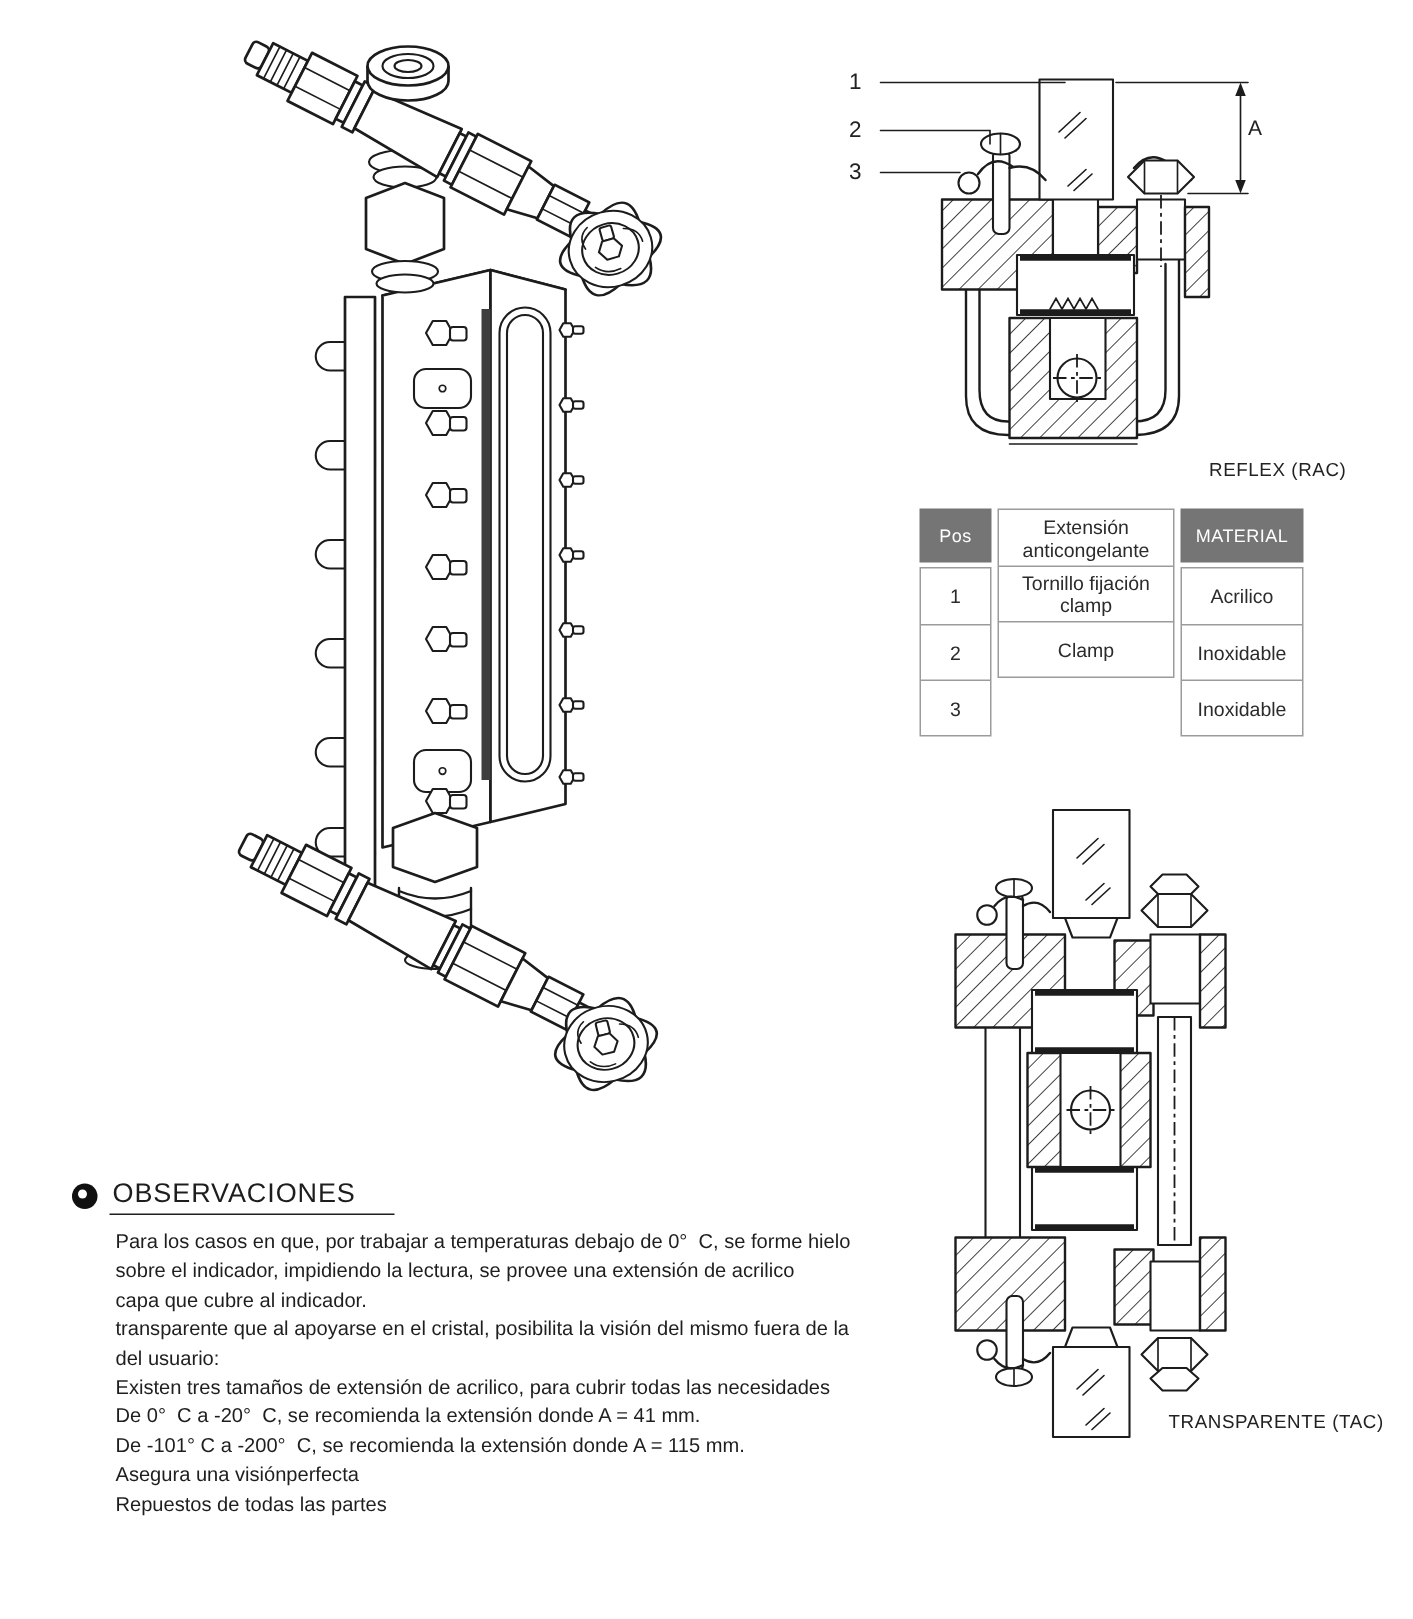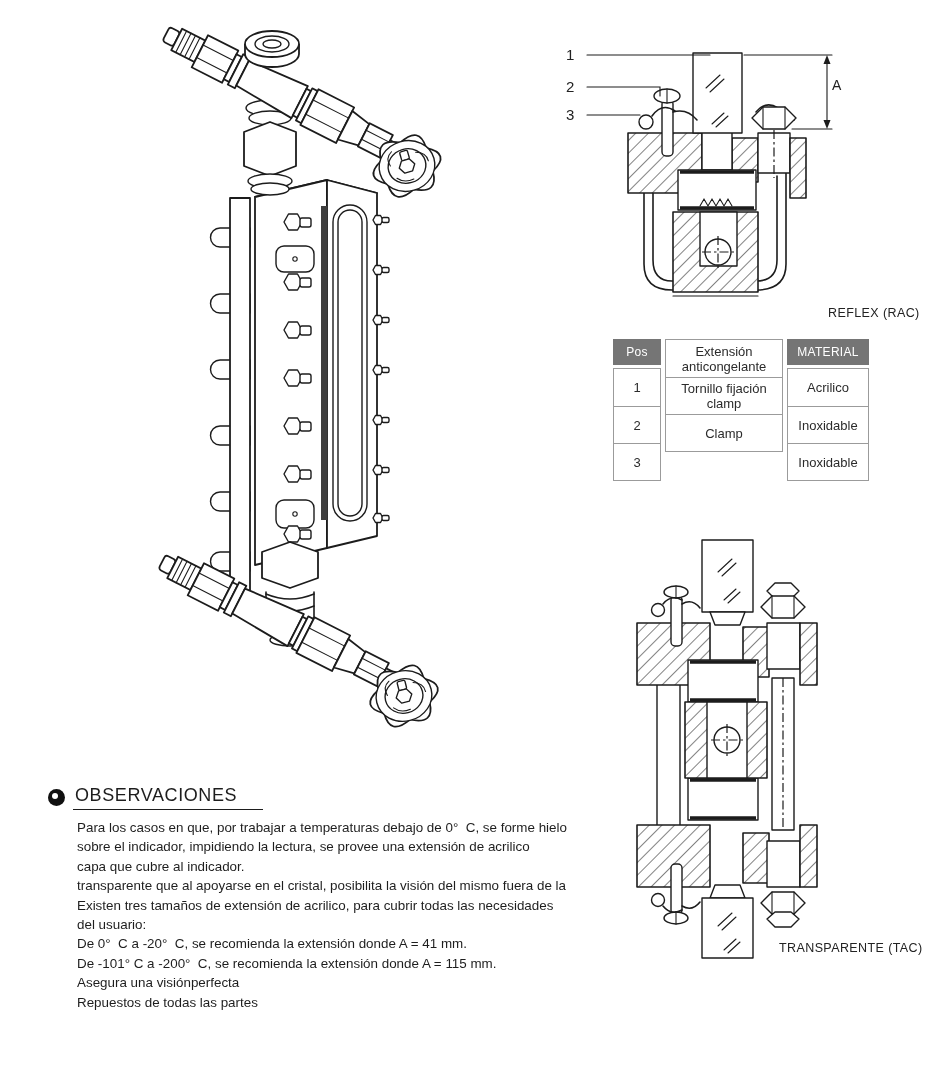--- a/index.html
+++ b/index.html
@@ -22,21 +22,21 @@
 
   
   .callout { position:absolute; font-size:15px; color:#222; }
   .dimlabel { position:absolute; font-size:14px; color:#222; }
   .caption { position:absolute; font-size:12.5px; letter-spacing:.4px; color:#222; white-space:nowrap; }
 
   
   .ptable { position:absolute; left:613px; top:339px; display:grid;
             grid-template-columns:48px 118px 82px; column-gap:4px; }
   .pcol { display:flex; flex-direction:column; }
-  .phead { height:26px; margin-bottom:3px; background:#757575; color:#fff;
+  .phead { height:36px; margin-bottom:3px; background:#757575; color:#fff;
            display:flex; align-items:center; justify-content:center;
            font-size:12px; letter-spacing:.3px; }
   .pbody { border:1px solid #9b9b9b; display:flex; flex-direction:column; }
   .pcell { min-height:37px; display:flex; align-items:center; justify-content:center;
            text-align:center; font-size:13px; color:#2b2b2b; padding:2px 3px; line-height:15px; }
   .pcell + .pcell { border-top:1px solid #9b9b9b; }
 
   
   .obs { position:absolute; left:48px; top:785px; width:606px; }
   .obs-head { display:flex; align-items:center; }
@@ -246,21 +246,21 @@
       <path class="lt" d="M184,25 H272 M232,99 H272 M267,29 V95"></path>
       <polygon class="ar" points="267,25 263.5,34 270.5,34"></polygon>
       <polygon class="ar" points="267,99 263.5,90 270.5,90"></polygon>
     </g>
   </svg>
 
   <div class="callout" style="left:566px; top:46px;">1</div>
   <div class="callout" style="left:566px; top:78px;">2</div>
   <div class="callout" style="left:566px; top:106px;">3</div>
   <div class="dimlabel" style="left:832px; top:77px;">A</div>
-  <div class="caption" style="left:828px; top:306px;">REFLEX (RAC)</div>
+  <div class="caption" style="left:806px; top:306px;">REFLEX (RAC)</div>
 
   <div class="ptable">
     <div class="pcol">
       <div class="phead">Pos</div>
       <div class="pbody">
         <div class="pcell">1</div>
         <div class="pcell">2</div>
         <div class="pcell">3</div>
       </div>
     </div>
@@ -367,22 +367,22 @@
   <div class="obs">
     <div class="obs-head">
       <span class="obs-bullet"></span>
       <span class="obs-title">OBSERVACIONES</span>
     </div>
     <div class="obs-lines">
       <div class="obs-line">Para los casos en que, por trabajar a temperaturas debajo de 0°  C, se forme hielo</div>
       <div class="obs-line">sobre el indicador, impidiendo la lectura, se provee una extensión de acrilico</div>
       <div class="obs-line">capa que cubre al indicador.</div>
       <div class="obs-line">transparente que al apoyarse en el cristal, posibilita la visión del mismo fuera de la</div>
+      <div class="obs-line">del usuario:</div>
       <div class="obs-line">Existen tres tamaños de extensión de acrilico, para cubrir todas las necesidades</div>
-      <div class="obs-line">del usuario:</div>
       <div class="obs-line">De 0°  C a -20°  C, se recomienda la extensión donde A = 41 mm.</div>
       <div class="obs-line">De -101° C a -200°  C, se recomienda la extensión donde A = 115 mm.</div>
       <div class="obs-line">Asegura una visiónperfecta</div>
       <div class="obs-line">Repuestos de todas las partes</div>
     </div>
   </div>
 
 </div>
 
 </body></html>

